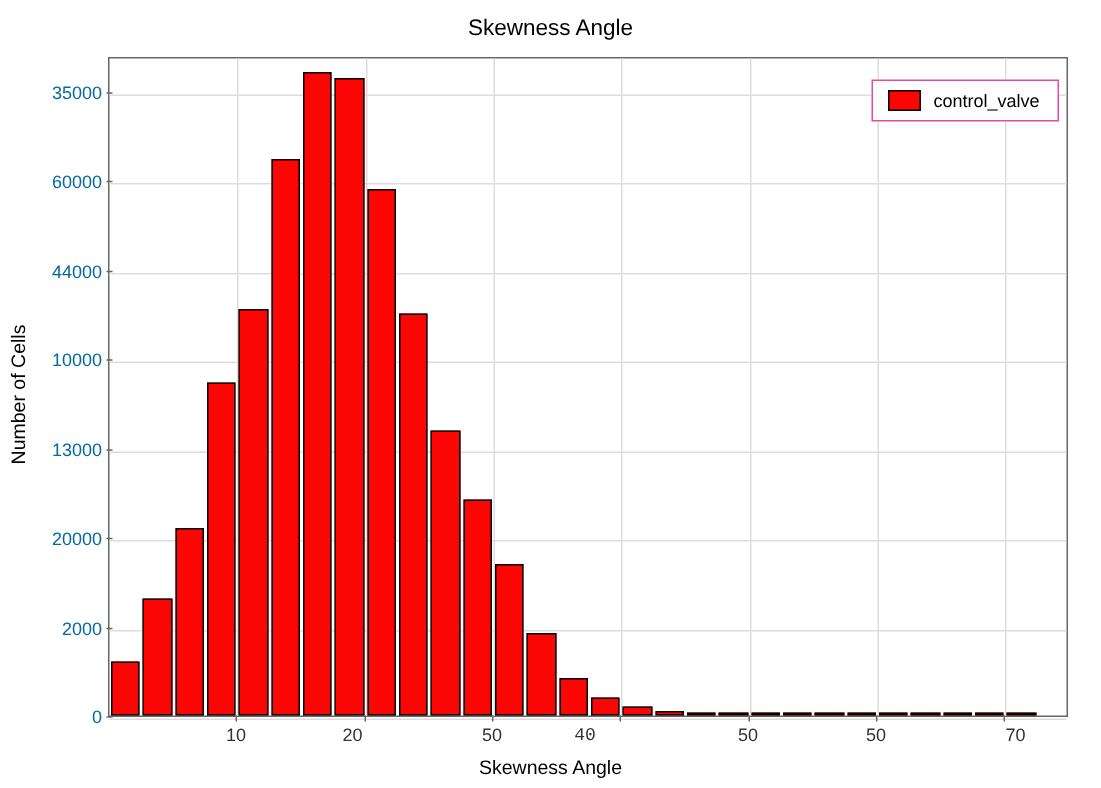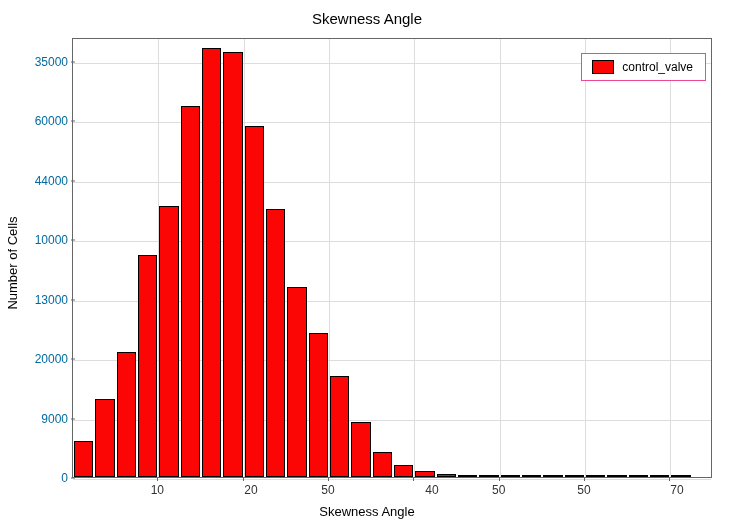--- a/index.html
+++ b/index.html
@@ -173,41 +173,41 @@
       <div class="bar" style="left: 577.067px; width: 19.2px; height: 0.297297px;"></div>
       <div class="bar" style="left: 598.4px; width: 19.2px; height: 0.237838px;"></div>
     </div>
 
   <div class="legend">
     <div class="legend-swatch"></div>
     <span>control_valve</span>
   </div>
 <div class="y-tick-label" style="top: 478px;">0</div>
     <div class="tick-mark-y" style="top: 478px;"></div>
-    <div class="y-tick-label" style="top: 418.541px;">9000</div>
+    <div class="y-tick-label" style="top: 418.541px;">2000</div>
     <div class="tick-mark-y" style="top: 418.541px;"></div>
     <div class="y-tick-label" style="top: 359.081px;">20000</div>
     <div class="tick-mark-y" style="top: 359.081px;"></div>
     <div class="y-tick-label" style="top: 299.622px;">13000</div>
     <div class="tick-mark-y" style="top: 299.622px;"></div>
     <div class="y-tick-label" style="top: 240.162px;">10000</div>
     <div class="tick-mark-y" style="top: 240.162px;"></div>
     <div class="y-tick-label" style="top: 180.703px;">44000</div>
     <div class="tick-mark-y" style="top: 180.703px;"></div>
     <div class="y-tick-label" style="top: 121.243px;">60000</div>
     <div class="tick-mark-y" style="top: 121.243px;"></div>
     <div class="y-tick-label" style="top: 61.7838px;">35000</div>
     <div class="tick-mark-y" style="top: 61.7838px;"></div>
     <div class="x-tick-label" style="left: 157.333px;">10</div>
     <div class="tick-mark-x" style="left: 157.333px;"></div>
-    <div class="x-tick-label" style="left: 251px;">20</div>
+    <div class="x-tick-label" style="left: 235px;">20</div>
     <div class="tick-mark-x" style="left: 242.667px;"></div>
     <div class="x-tick-label" style="left: 328px;">50</div>
     <div class="tick-mark-x" style="left: 328px;"></div>
-    <div class="x-tick-label" style="left: 432px;">40</div>
+    <div class="x-tick-label" style="left: 390px; font-family: Liberation Mono, monospace;">40</div>
     <div class="tick-mark-x" style="left: 413.333px;"></div>
     <div class="x-tick-label" style="left: 498.667px;">50</div>
     <div class="tick-mark-x" style="left: 498.667px;"></div>
     <div class="x-tick-label" style="left: 584px;">50</div>
     <div class="tick-mark-x" style="left: 584px;"></div>
     <div class="x-tick-label" style="left: 677px;">70</div>
     <div class="tick-mark-x" style="left: 669.333px;"></div>
   </div>
 
 </body></html>

